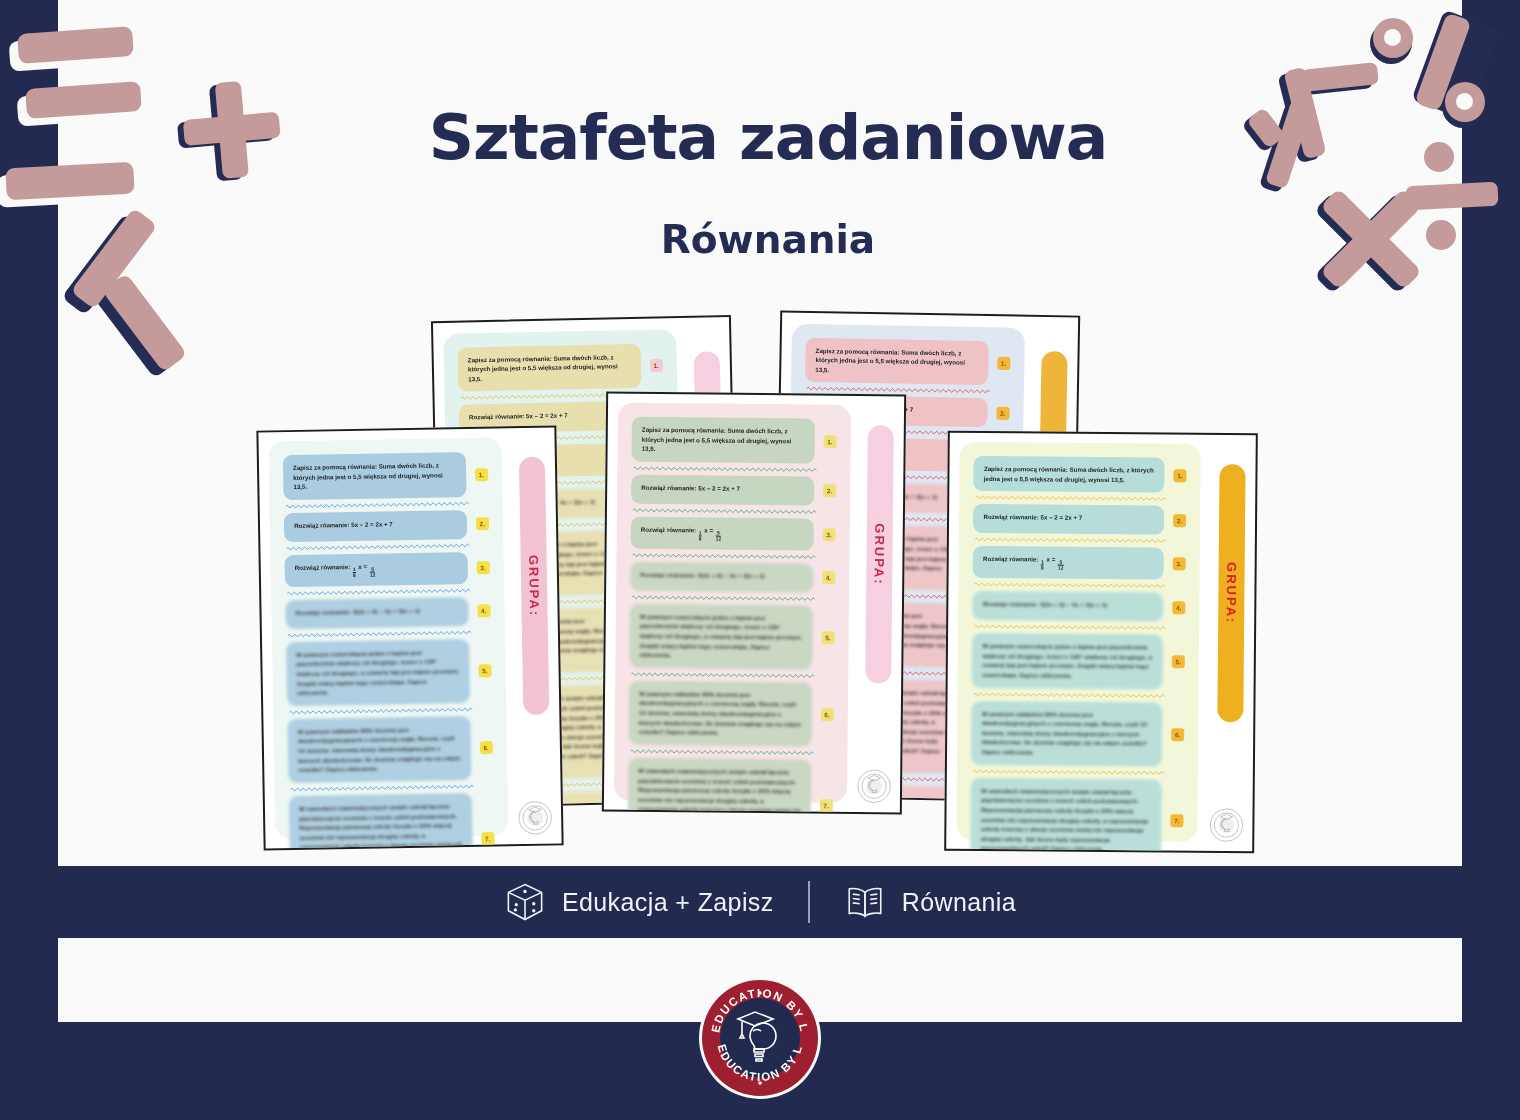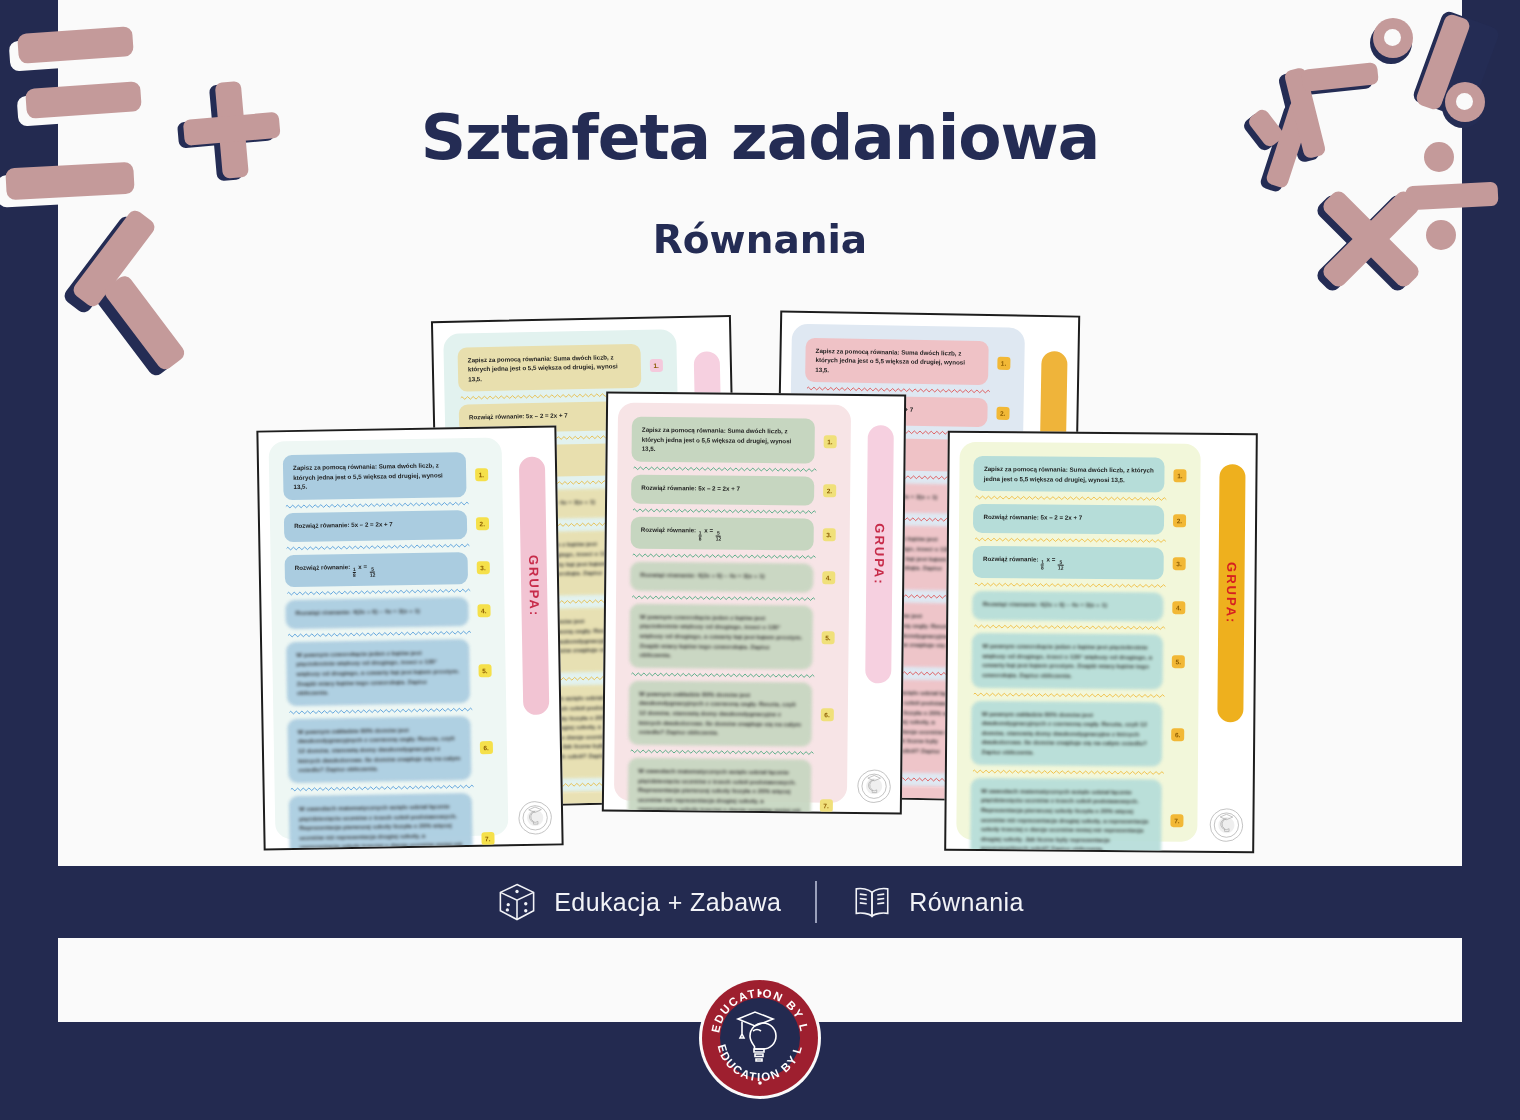--- a/index.html
+++ b/index.html
@@ -16,21 +16,21 @@
   .panel{
     position:absolute;left:58px;top:0;width:1404px;height:866px;
     background:#fafafa;
   }
   .bottom-strip{
     position:absolute;left:58px;top:938px;width:1404px;height:84px;
     background:#fafafa;
   }
 
   
-  .title-wrap{position:absolute;left:58px;top:104px;width:1404px;text-align:center;}
+  .title-wrap{position:absolute;left:66px;top:104px;width:1404px;text-align:center;}
   .title{
     font-family:"DejaVu Sans", sans-serif;
     font-weight:bold;
     font-size:63px;
     letter-spacing:-1px;
     color:#242c54;
     margin:0;
     line-height:1.08;
   }
   .subtitle{
@@ -626,21 +626,21 @@
           <path d="M24 4 L43 13 L43 34 L24 44 L5 34 L5 13 Z"></path>
           <path d="M5 13 L24 22 L43 13"></path>
           <path d="M24 22 L24 44"></path>
           <circle cx="24" cy="12" r="1.9" fill="#f2f3f7" stroke="none"></circle>
           <circle cx="14" cy="27" r="1.9" fill="#f2f3f7" stroke="none"></circle>
           <circle cx="13" cy="33" r="1.9" fill="#f2f3f7" stroke="none"></circle>
           <circle cx="34" cy="26" r="1.9" fill="#f2f3f7" stroke="none"></circle>
           <circle cx="34" cy="34" r="1.9" fill="#f2f3f7" stroke="none"></circle>
         </svg>
       </span>
-      <span>Edukacja + Zabawa</span>
+      <span>Edukacja + Zapisz</span>
     </div>
     <div class="footer-div"></div>
     <div class="footer-item">
       <span>
         <svg width="42" height="36" viewBox="0 0 48 40" fill="none" stroke="#f2f3f7" stroke-width="1.8">
           <path d="M24 9 C20 5 12 4 6 5 L6 33 C12 32 20 33 24 36 Z"></path>
           <path d="M24 9 C28 5 36 4 42 5 L42 33 C36 32 28 33 24 36 Z"></path>
           <path d="M10 11 L18 12 M10 16 L18 17 M10 21 L18 22"></path>
           <path d="M38 11 L30 12 M38 16 L30 17 M38 21 L30 22"></path>
         </svg>

